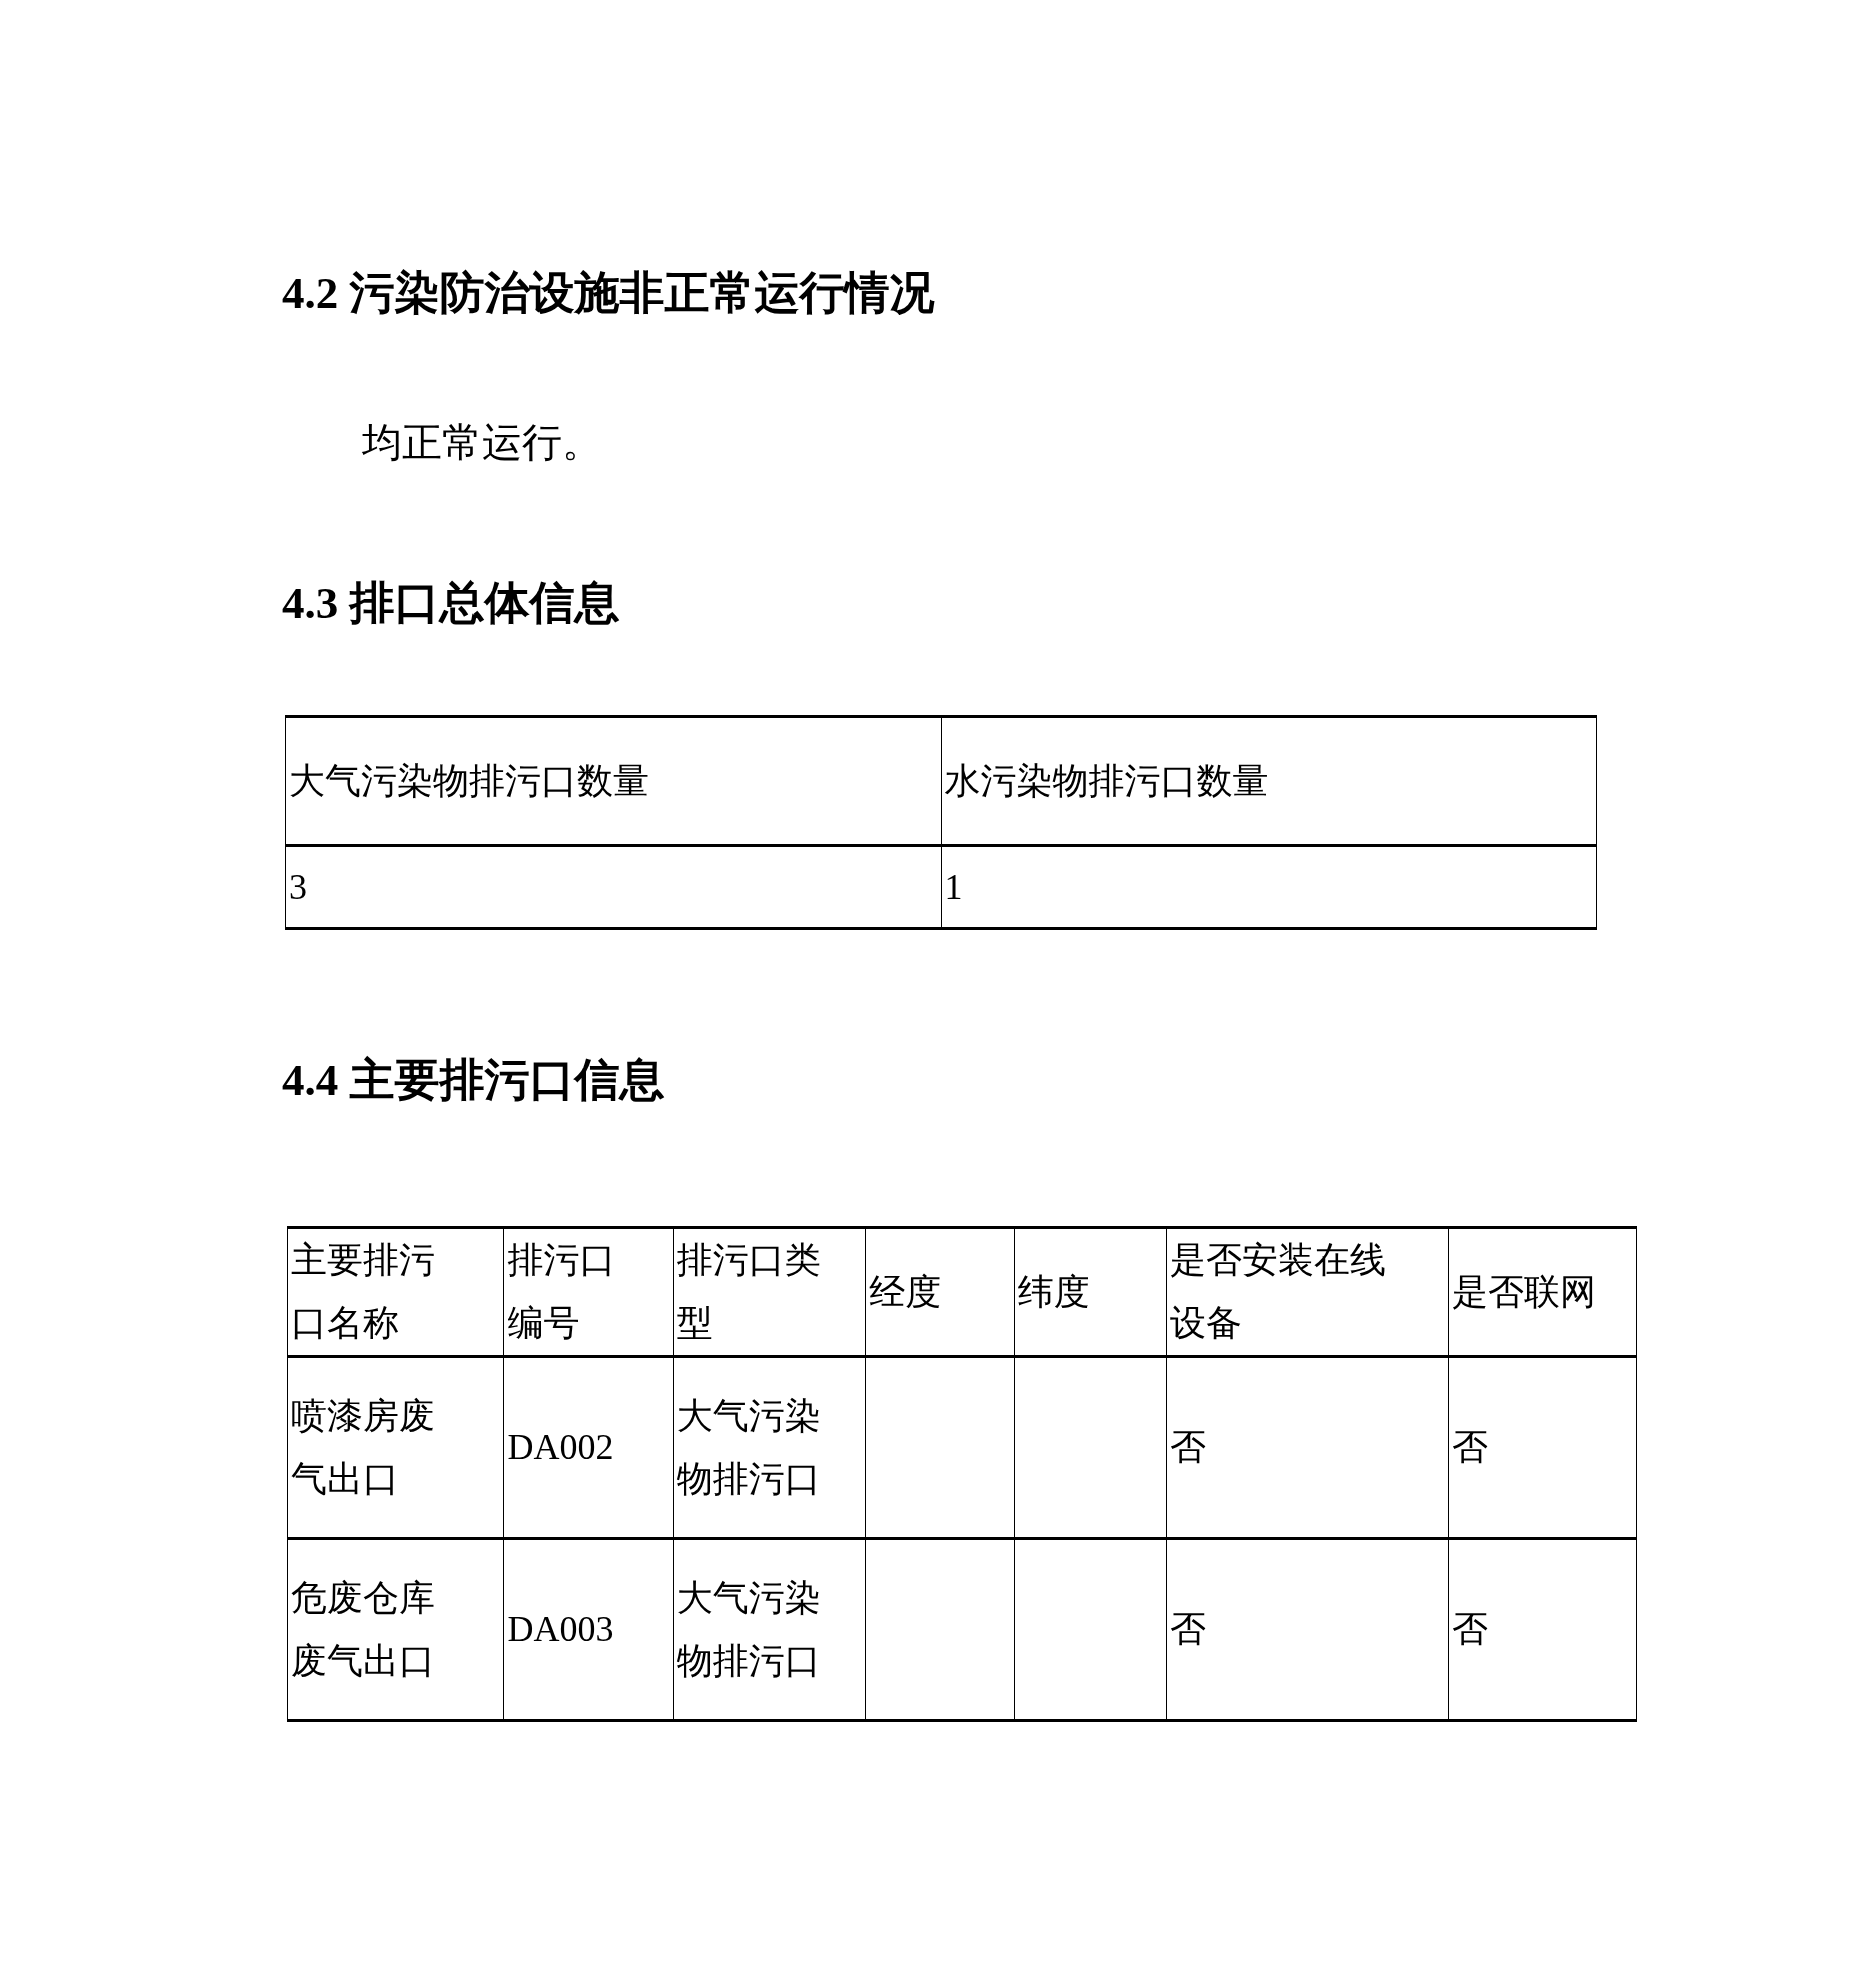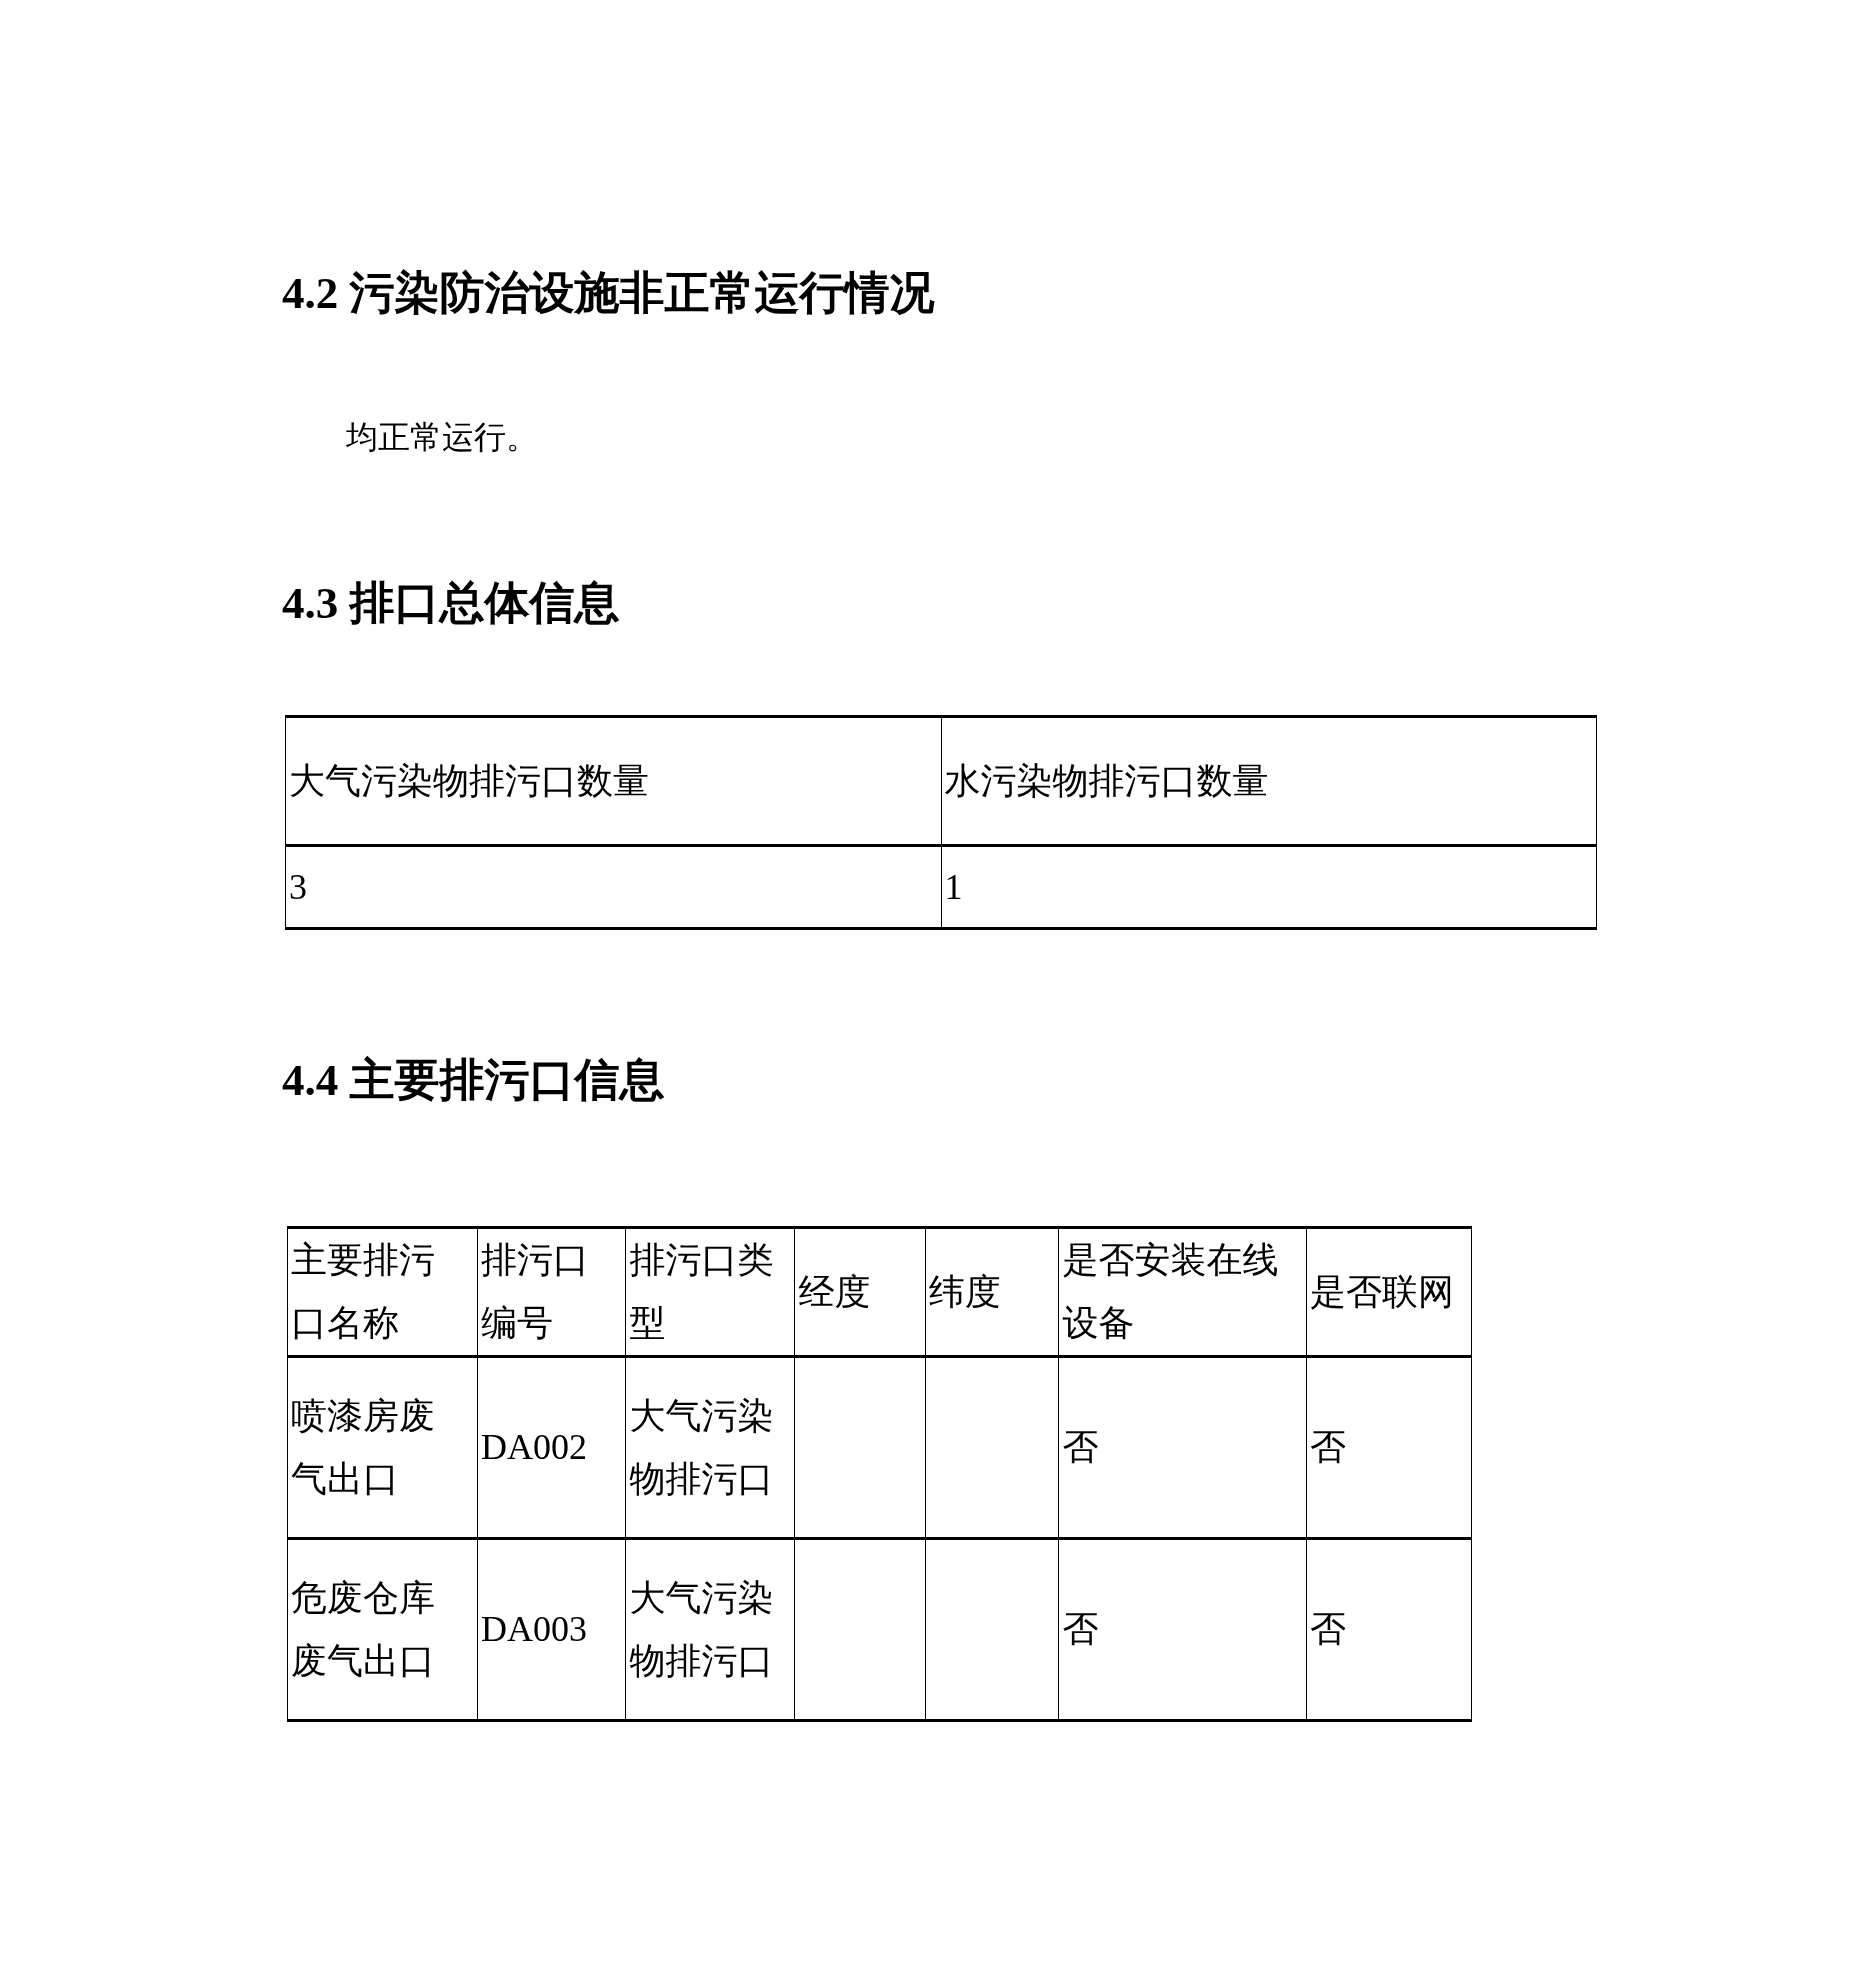--- a/index.html
+++ b/index.html
@@ -24,21 +24,21 @@
     line-height: 1.35;
     white-space: nowrap;
   }
   .h42 { top: 263px; }
   .h43 { top: 573px; }
   .h44 { top: 1050px; }
   .para {
     position: absolute;
     left: 282px;
     top: 416px;
-    font-size: 32px;
+    font-size: 40px;
     line-height: 1.35;
     text-indent: 2em;
     white-space: nowrap;
   }
   table.doc-table {
     position: absolute;
     border-collapse: collapse;
     table-layout: fixed;
     font-size: 36px;
   }
@@ -56,21 +56,21 @@
   #outlet-summary-table {
     left: 285px;
     top: 715px;
     width: 1312px;
   }
   #outlet-summary-table td.hdr-cell { height: 126px; }
   #outlet-summary-table td.val-cell { height: 80px; }
   #main-outlet-table {
     left: 287px;
     top: 1226px;
-    width: 1185px;
+    width: 1350px;
   }
   #main-outlet-table td.hdr-cell { height: 108px; }
   #main-outlet-table td.row-cell { height: 179px; }
 </style>
 </head>
 <body>
 
 <div class="page">
 
   <div class="heading h42">4.2 污染防治设施非正常运行情况</div>

